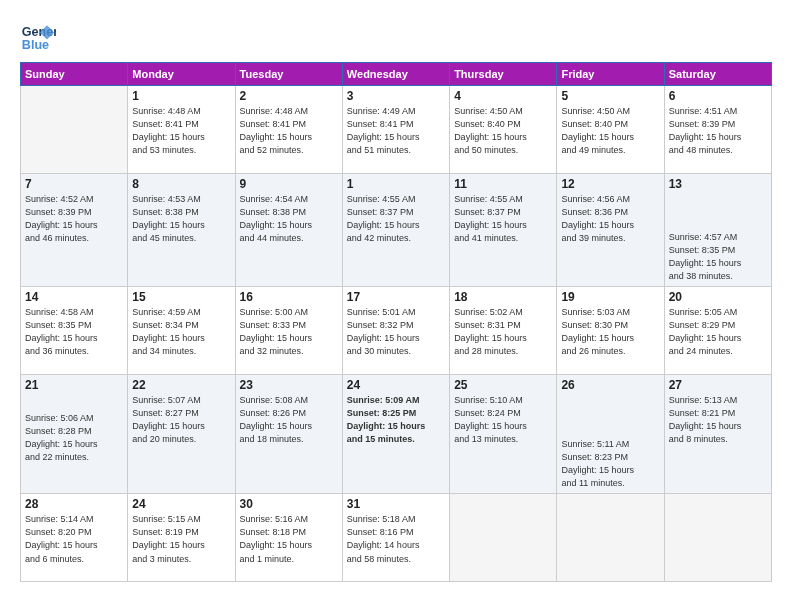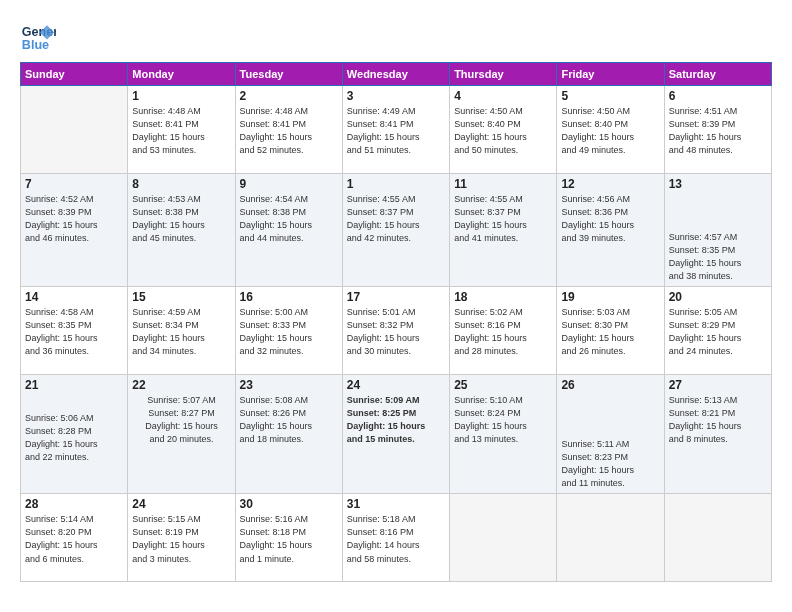--- a/index.html
+++ b/index.html
@@ -254,21 +254,21 @@
           <td>
             <span class="day-num">17</span>
             <div class="cell-info" style="white-space: pre-line;">Sunrise: 5:01 AM
 Sunset: 8:32 PM
 Daylight: 15 hours
 and 30 minutes.</div>
           </td>
           <td>
             <span class="day-num">18</span>
             <div class="cell-info" style="white-space: pre-line;">Sunrise: 5:02 AM
-Sunset: 8:16 PM
+Sunset: 8:31 PM
 Daylight: 15 hours
 and 28 minutes.</div>
           </td>
           <td>
             <span class="day-num">19</span>
             <div class="cell-info" style="white-space: pre-line;">Sunrise: 5:03 AM
 Sunset: 8:30 PM
 Daylight: 15 hours
 and 26 minutes.</div>
           </td>
@@ -283,21 +283,21 @@
         <tr class="shaded-row">
           <td>
             <span class="day-num">21</span>
             <div class="cell-info" style="white-space: pre-line; margin-top: 20px;">Sunrise: 5:06 AM
 Sunset: 8:28 PM
 Daylight: 15 hours
 and 22 minutes.</div>
           </td>
           <td>
             <span class="day-num">22</span>
-            <div class="cell-info" style="white-space: pre-line; text-align: center;">Sunrise: 5:07 AM
+            <div class="cell-info" style="white-space: pre-line;">Sunrise: 5:07 AM
 Sunset: 8:27 PM
 Daylight: 15 hours
 and 20 minutes.</div>
           </td>
           <td>
             <span class="day-num">23</span>
             <div class="cell-info" style="white-space: pre-line;">Sunrise: 5:08 AM
 Sunset: 8:26 PM
 Daylight: 15 hours
 and 18 minutes.</div>

